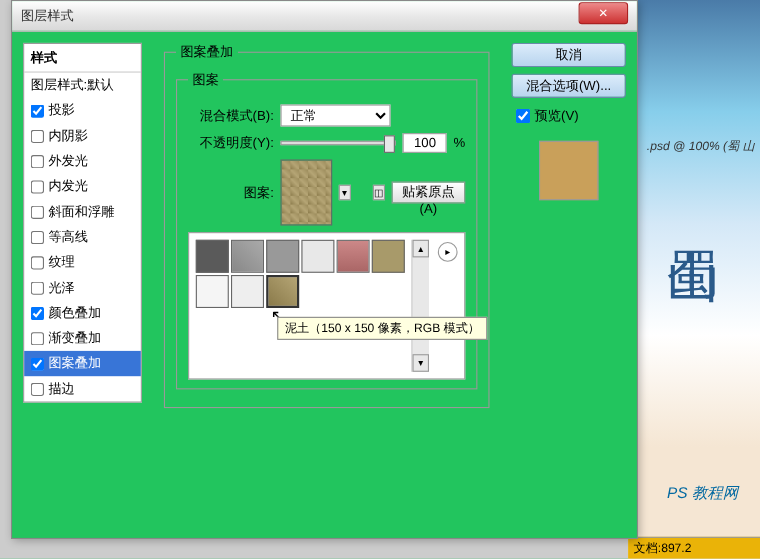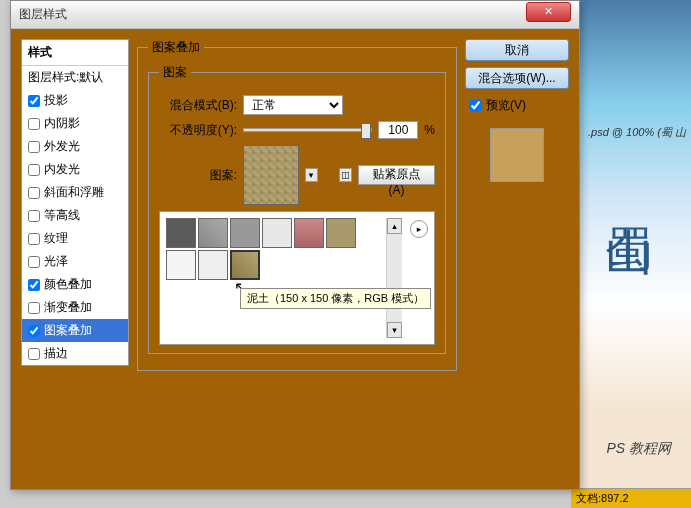--- a/index.html
+++ b/index.html
@@ -1,26 +1,26 @@
 <!DOCTYPE html>
 <html><head>
 <meta charset="utf-8">
 <style>
 * { box-sizing: border-box; margin: 0; padding: 0; font-family: "Microsoft YaHei", sans-serif; font-size: 12px; }
 body { background: #ccc; width: 691px; height: 508px; position: relative; overflow: hidden; }
 .bg-img { position: absolute; right: 0; top: 0; width: 120px; height: 508px; background: linear-gradient(180deg, #4a7ba8 0%, #87ceeb 20%, #d4e8f7 40%, #fff 60%, #f5e6d3 80%); }
 .bg-img::after { content: "蜀山"; position: absolute; top: 190px; right: 30px; font-size: 48px; color: #2a5a8a; font-family: "KaiTi", cursive; writing-mode: vertical-rl; }
 .bg-title { position: absolute; top: 125px; right: 5px; color: #333; font-size: 11px; font-style: italic; }
-.bg-footer { position: absolute; bottom: 50px; right: 20px; color: #404040; font-size: 14px; font-style: italic; }
+.bg-footer { position: absolute; bottom: 50px; right: 20px; color: #0369a1; font-size: 14px; font-style: italic; }
 .status { position: absolute; bottom: 0; right: 0; width: 120px; height: 20px; background: #eab308; border-top: 1px solid #999; padding: 2px 5px; font-size: 11px; }
-.dialog { position: absolute; left: 10px; top: 0; width: 570px; height: 490px; background: #a16207; border: 1px solid #888; box-shadow: 2px 2px 8px rgba(0,0,0,0.3); }
+.dialog { position: absolute; left: 10px; top: 0; width: 570px; height: 490px; background: #22c55e; border: 1px solid #888; box-shadow: 2px 2px 8px rgba(0,0,0,0.3); }
 .titlebar { height: 28px; background: linear-gradient(180deg, #fff 0%, #e8e8e8 50%, #d8d8d8 100%); border-bottom: 1px solid #bbb; display: flex; align-items: center; padding: 0 8px; }
 .titlebar-text { flex: 1; font-size: 12px; color: #333; }
 .close-btn { width: 45px; height: 20px; background: linear-gradient(180deg, #e88 0%, #c33 100%); border: 1px solid #a22; border-radius: 3px; color: #fff; text-align: center; line-height: 16px; font-size: 14px; cursor: pointer; margin-top:-6px;}
-.dialog-body { display: flex; padding: 10px; height: calc(100% - 28px); gap: 8px; }
+.dialog-body { display: flex; padding: 10px; height: calc(100% - 28px); gap: 20px; }
 .left-panel { width: 108px; }
 .left-group { border: 1px solid #999; background: #fff; }
 .left-header { padding: 4px 6px; font-weight: bold; border-bottom: 1px solid #ccc; }
 .left-item { padding: 3px 6px; display: flex; align-items: center; gap: 4px; cursor: pointer; }
 .left-item.sub { }
 .left-item.active { background: #3875d7; color: #fff; }
 .left-item input[type=checkbox] { width: 12px; height: 12px; }
 .mid-panel { flex: 1; }
 .fieldset { border: 1px solid #999; padding: 8px 10px; margin-bottom: 8px; }
 .fieldset > legend { padding: 0 4px; font-size: 12px; }

